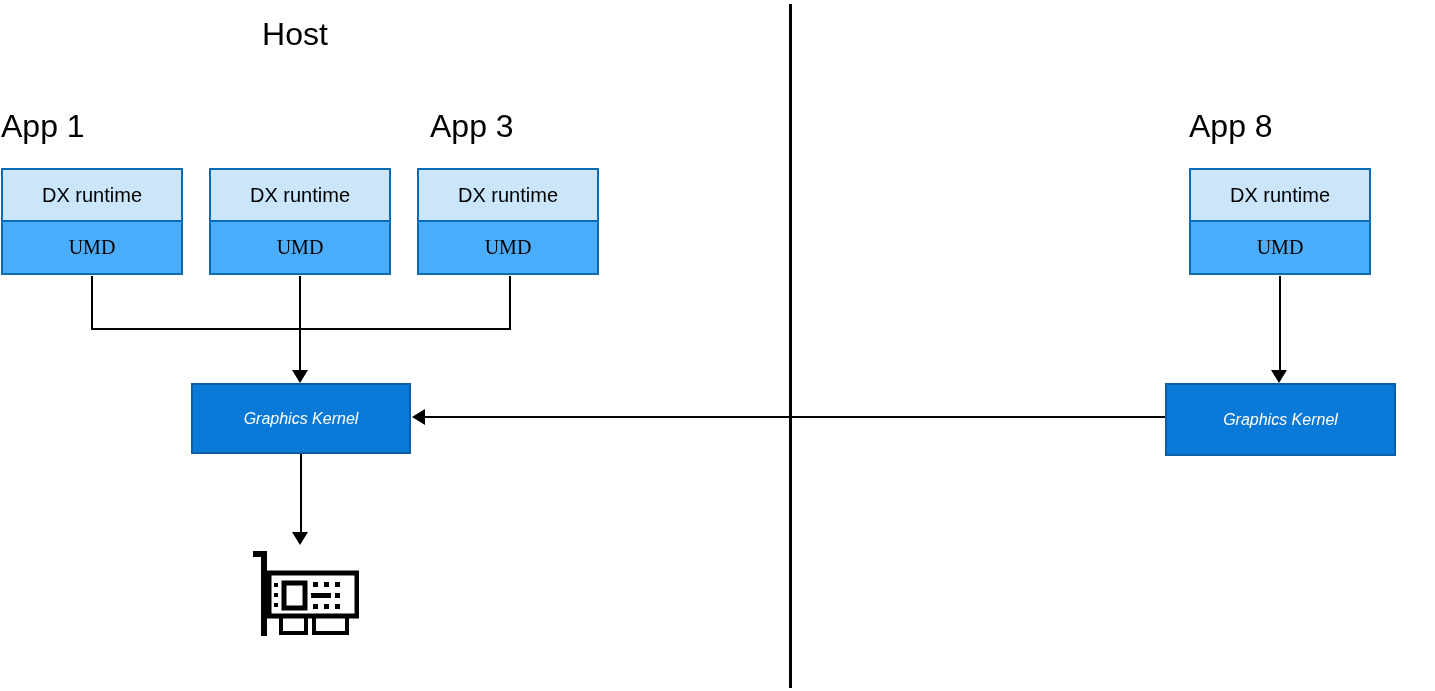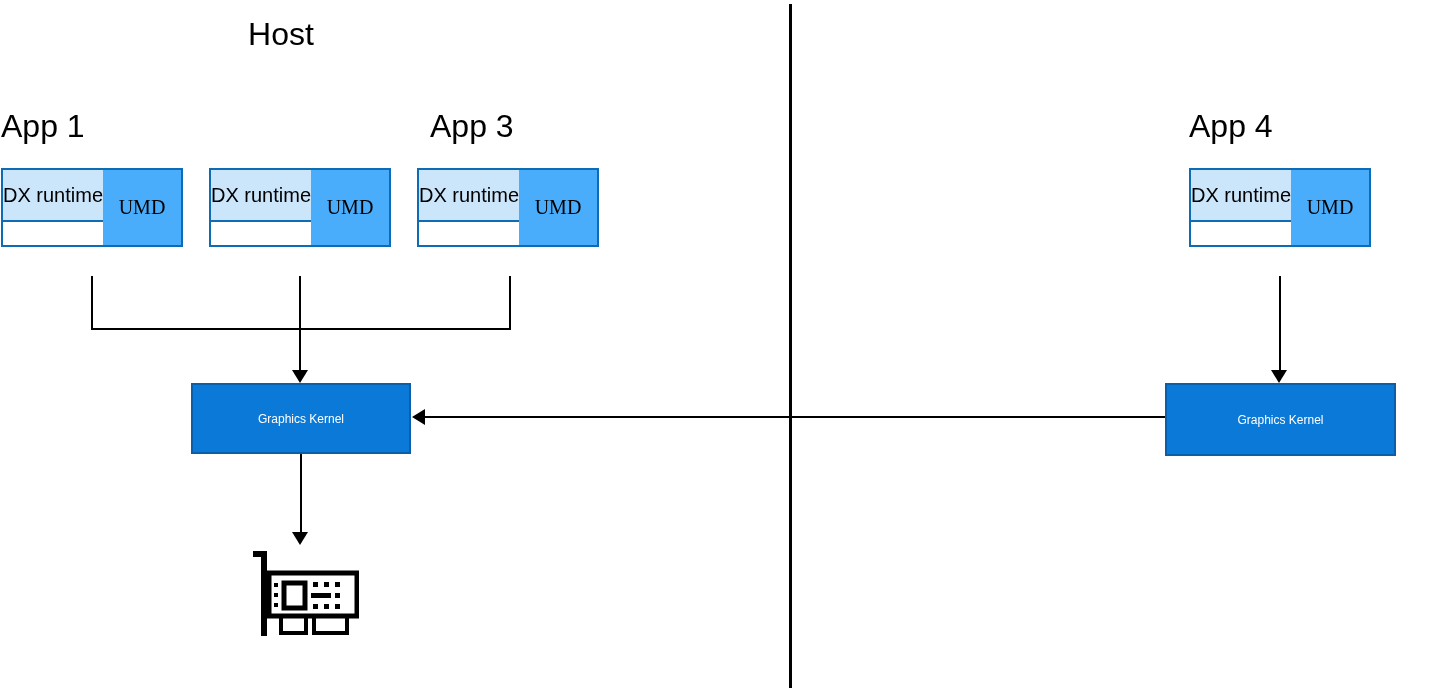--- a/index.html
+++ b/index.html
@@ -31,25 +31,25 @@
     width: 182px;
     height: 42px;
     line-height: 42px;
     font-size: 32px;
     white-space: nowrap;
   }
   .app-box {
     position: absolute;
     top: 168px;
     width: 182px;
-    height: 79px;
+    height: 107px;
     box-sizing: border-box;
     border: 2px solid var(--app_border);
     display: flex;
-    flex-direction: row;
+    flex-direction: column;
   }
   .dx-layer {
     height: 52px;
     box-sizing: border-box;
     background: var(--dx_fill);
     border-bottom: 2px solid var(--app_border);
     display: flex;
     align-items: center;
     justify-content: center;
     font-size: 20px;
@@ -65,22 +65,23 @@
   }
   .kernel-box {
     position: absolute;
     box-sizing: border-box;
     background: var(--kernel_fill);
     border: 2px solid var(--kernel_border);
     color: var(--kernel_text);
     display: flex;
     align-items: center;
     justify-content: center;
-    font-size: 12px;
+    font-size: 16px;
     white-space: nowrap;
+    font-style: italic;
   }
   .line {
     position: absolute;
     background: var(--line);
   }
   .arrow-down {
     position: absolute;
     width: 0;
     height: 0;
     border-left: 8px solid transparent;
@@ -101,21 +102,21 @@
     top: 549px;
     width: 106px;
     height: 89px;
   }
 </style>
 </head>
 <body>
 
 <div id="stage">
 
-  <div class="title" style="left:181px; width:200px;">Host</div>
+  <div class="title" style="left:195px; width:200px;">Host</div>
 
   <div class="line" style="left:789px; top:4px; width:3px; height:684px;"></div>
 
   <div class="app-label" style="left:1px;">App 1</div>
   <div class="app-label" style="left:430px;">App 3</div>
 
   <div class="app-box" style="left:1px;">
     <div class="dx-layer">DX runtime</div>
     <div class="umd-layer">UMD</div>
   </div>
@@ -152,21 +153,21 @@
     <rect x="82" y="33" width="5" height="5" fill="#000"></rect>
     <rect x="58" y="44" width="20" height="5" fill="#000"></rect>
     <rect x="82" y="44" width="5" height="5" fill="#000"></rect>
     <rect x="60" y="55" width="5" height="5" fill="#000"></rect>
     <rect x="71" y="55" width="5" height="5" fill="#000"></rect>
     <rect x="82" y="55" width="5" height="5" fill="#000"></rect>
     <rect x="28" y="67" width="25" height="17" fill="none" stroke="#000" stroke-width="4"></rect>
     <rect x="61" y="67" width="33" height="17" fill="none" stroke="#000" stroke-width="4"></rect>
   </svg>
 
-  <div class="app-label" style="left:1189px;">App 4</div>
+  <div class="app-label" style="left:1189px;">App 8</div>
   <div class="app-box" style="left:1189px;">
     <div class="dx-layer">DX runtime</div>
     <div class="umd-layer">UMD</div>
   </div>
 
   <div class="line" style="left:1279px; top:276px; width:2px; height:95px;"></div>
   <div class="arrow-down" style="left:1271px; top:370px;"></div>
 
   <div class="kernel-box" style="left:1165px; top:383px; width:231px; height:73px;">Graphics Kernel</div>
 

